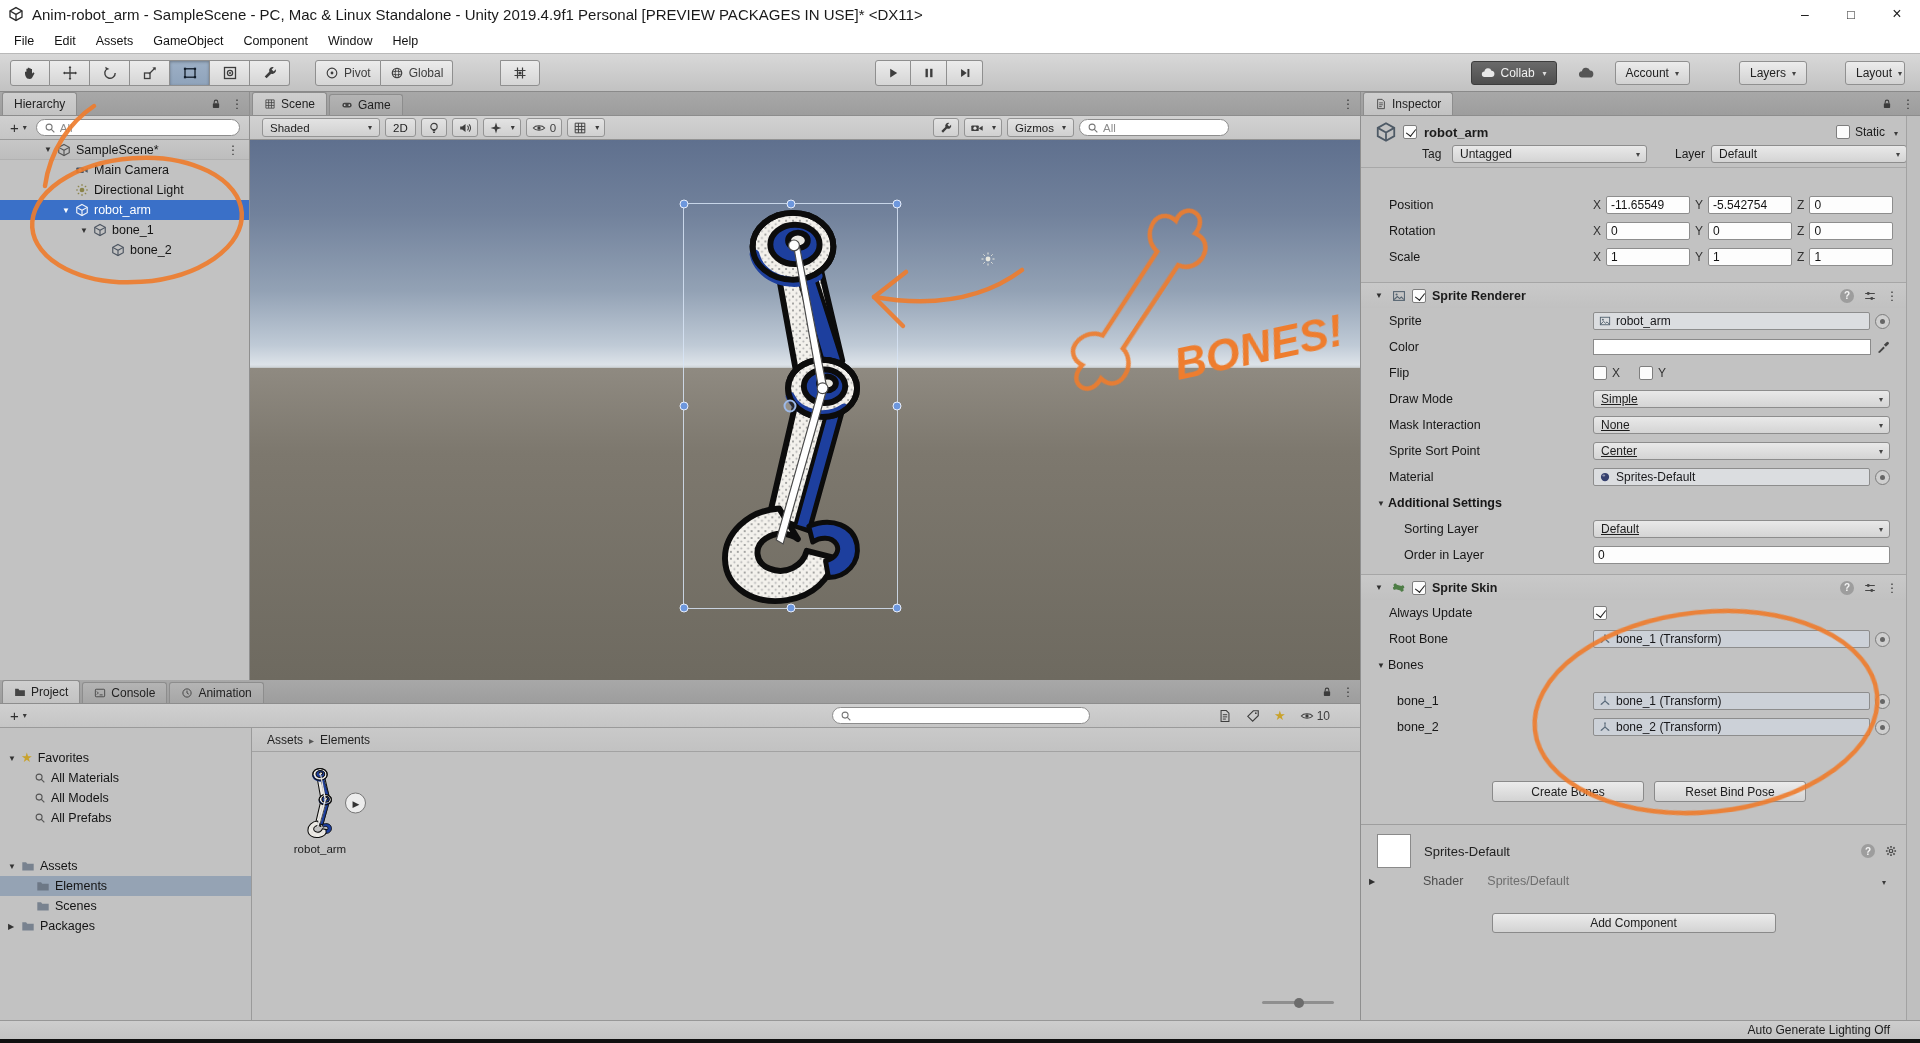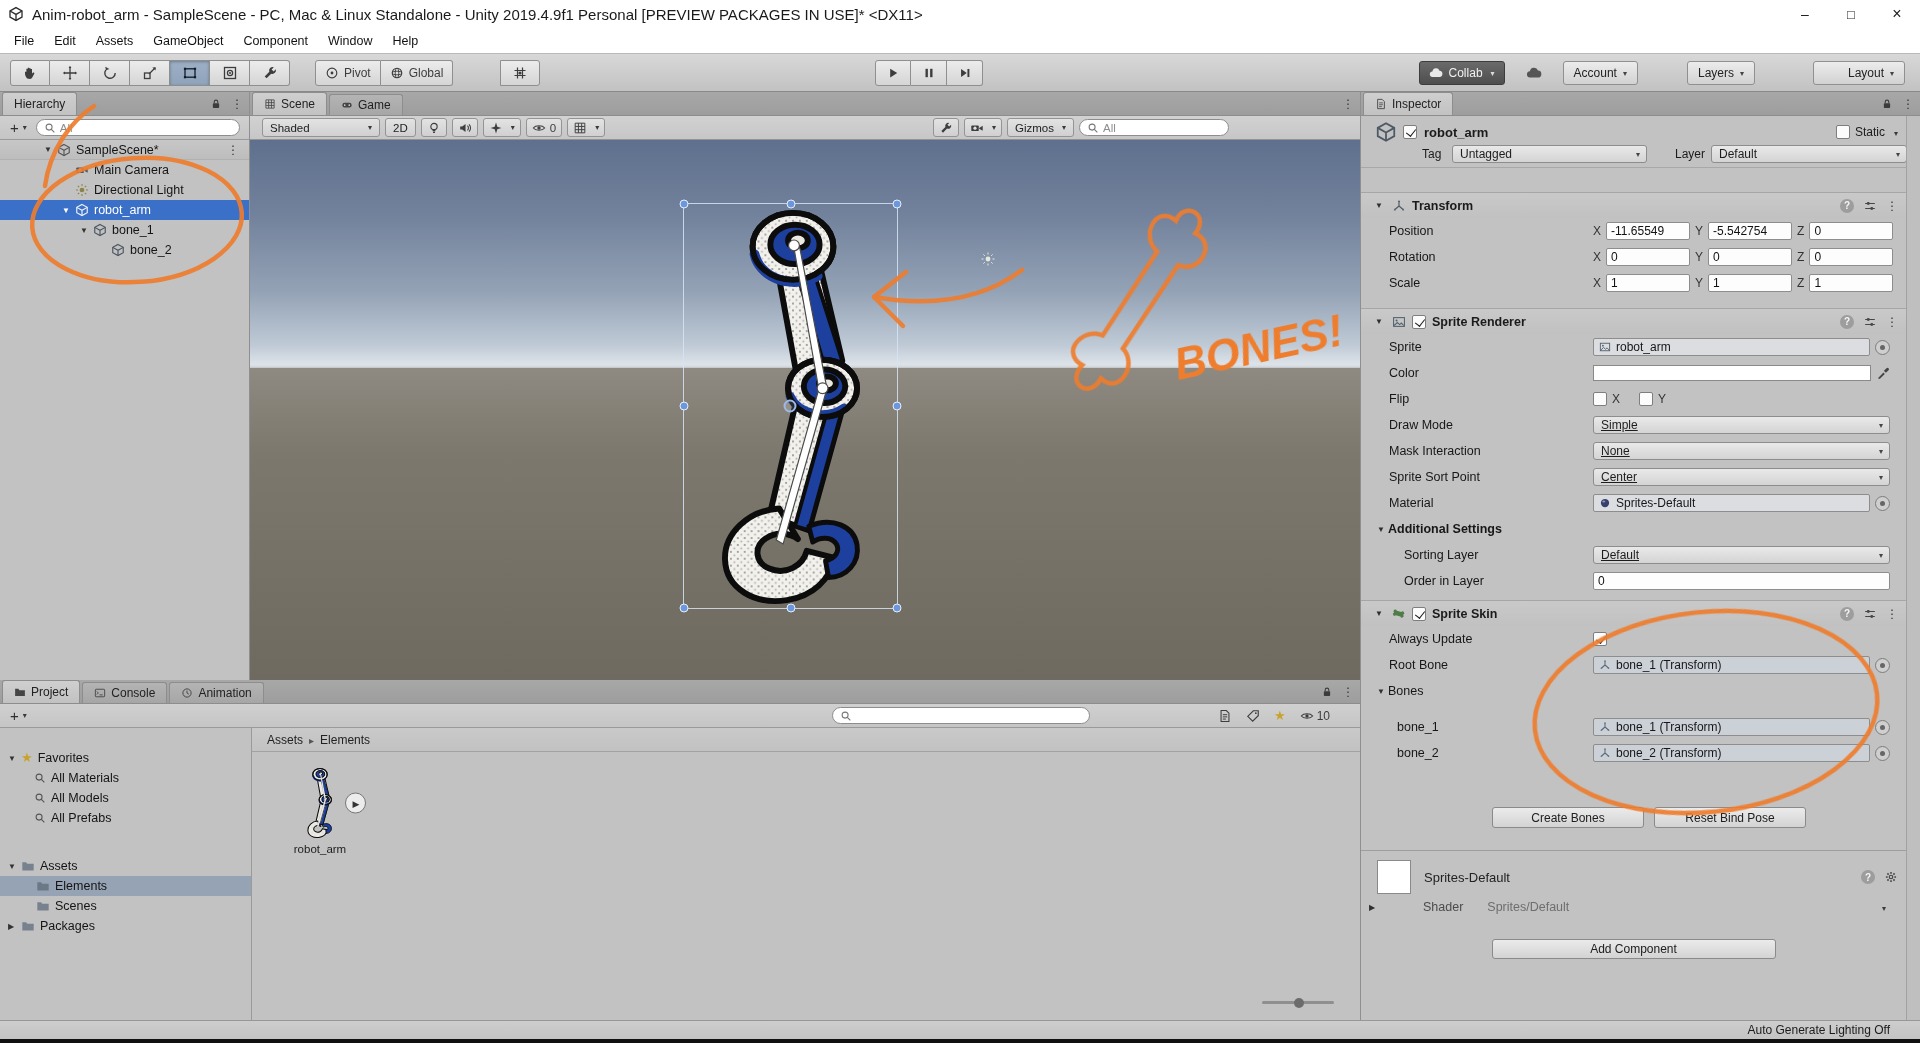--- a/index.html
+++ b/index.html
@@ -458,21 +458,21 @@
         <svg class="ic16">
           <use href="#sym-cloud"></use>
         </svg>
       </div>
     <div class="ddbtn" style="margin-right:13px;">
         <span>Account</span>
       </div>
     <div class="ddbtn" style="margin-right:38px;margin-left:36px;">
         <span>Layers</span>
       </div>
-    <div class="ddbtn" style="width:92px;justify-content:flex-end;margin-left:20px;">
+    <div class="ddbtn" style="width:60px;justify-content:flex-start;">
         <span>Layout</span>
       </div>
   </div>
 </div>
 
 <div class="panel" id="hierarchy">
   <div class="tabstrip">
     <div class="tab active">
         <span>Hierarchy</span>
       </div>
@@ -796,34 +796,20 @@
             <span>Untagged</span>
           </div>
         <span style="position:absolute;left:314px;">Layer</span>
         <div class="ddf" style="position:absolute;left:350px;width:196px;">
             <span>Default</span>
           </div>
       </div>
     </div>
     <div style="height:24px;"></div>
 
-    <div class="chead">
-      <span class="foldout open"></span>
-      <svg class="ic14" style="color:#4f5b68">
-          <use href="#sym-axis"></use>
-        </svg>
-      <span class="ctitle">Transform</span>
-      <div class="hicons">
-        <span class="helpq"></span>
-        <svg class="ic14">
-            <use href="#sym-preset"></use>
-          </svg>
-        <span class="vdots"></span>
-      </div>
-    </div>
     <div class="irow">
       <span>Position</span>
       <div class="fz">
         <span class="axis">X</span>
         <input class="vfld" value="-11.65549" style="">
         <span class="axis">Y</span>
         <input class="vfld" value="-5.542754" style="">
         <span class="axis">Z</span>
         <input class="vfld" value="0" style="">
       </div>

